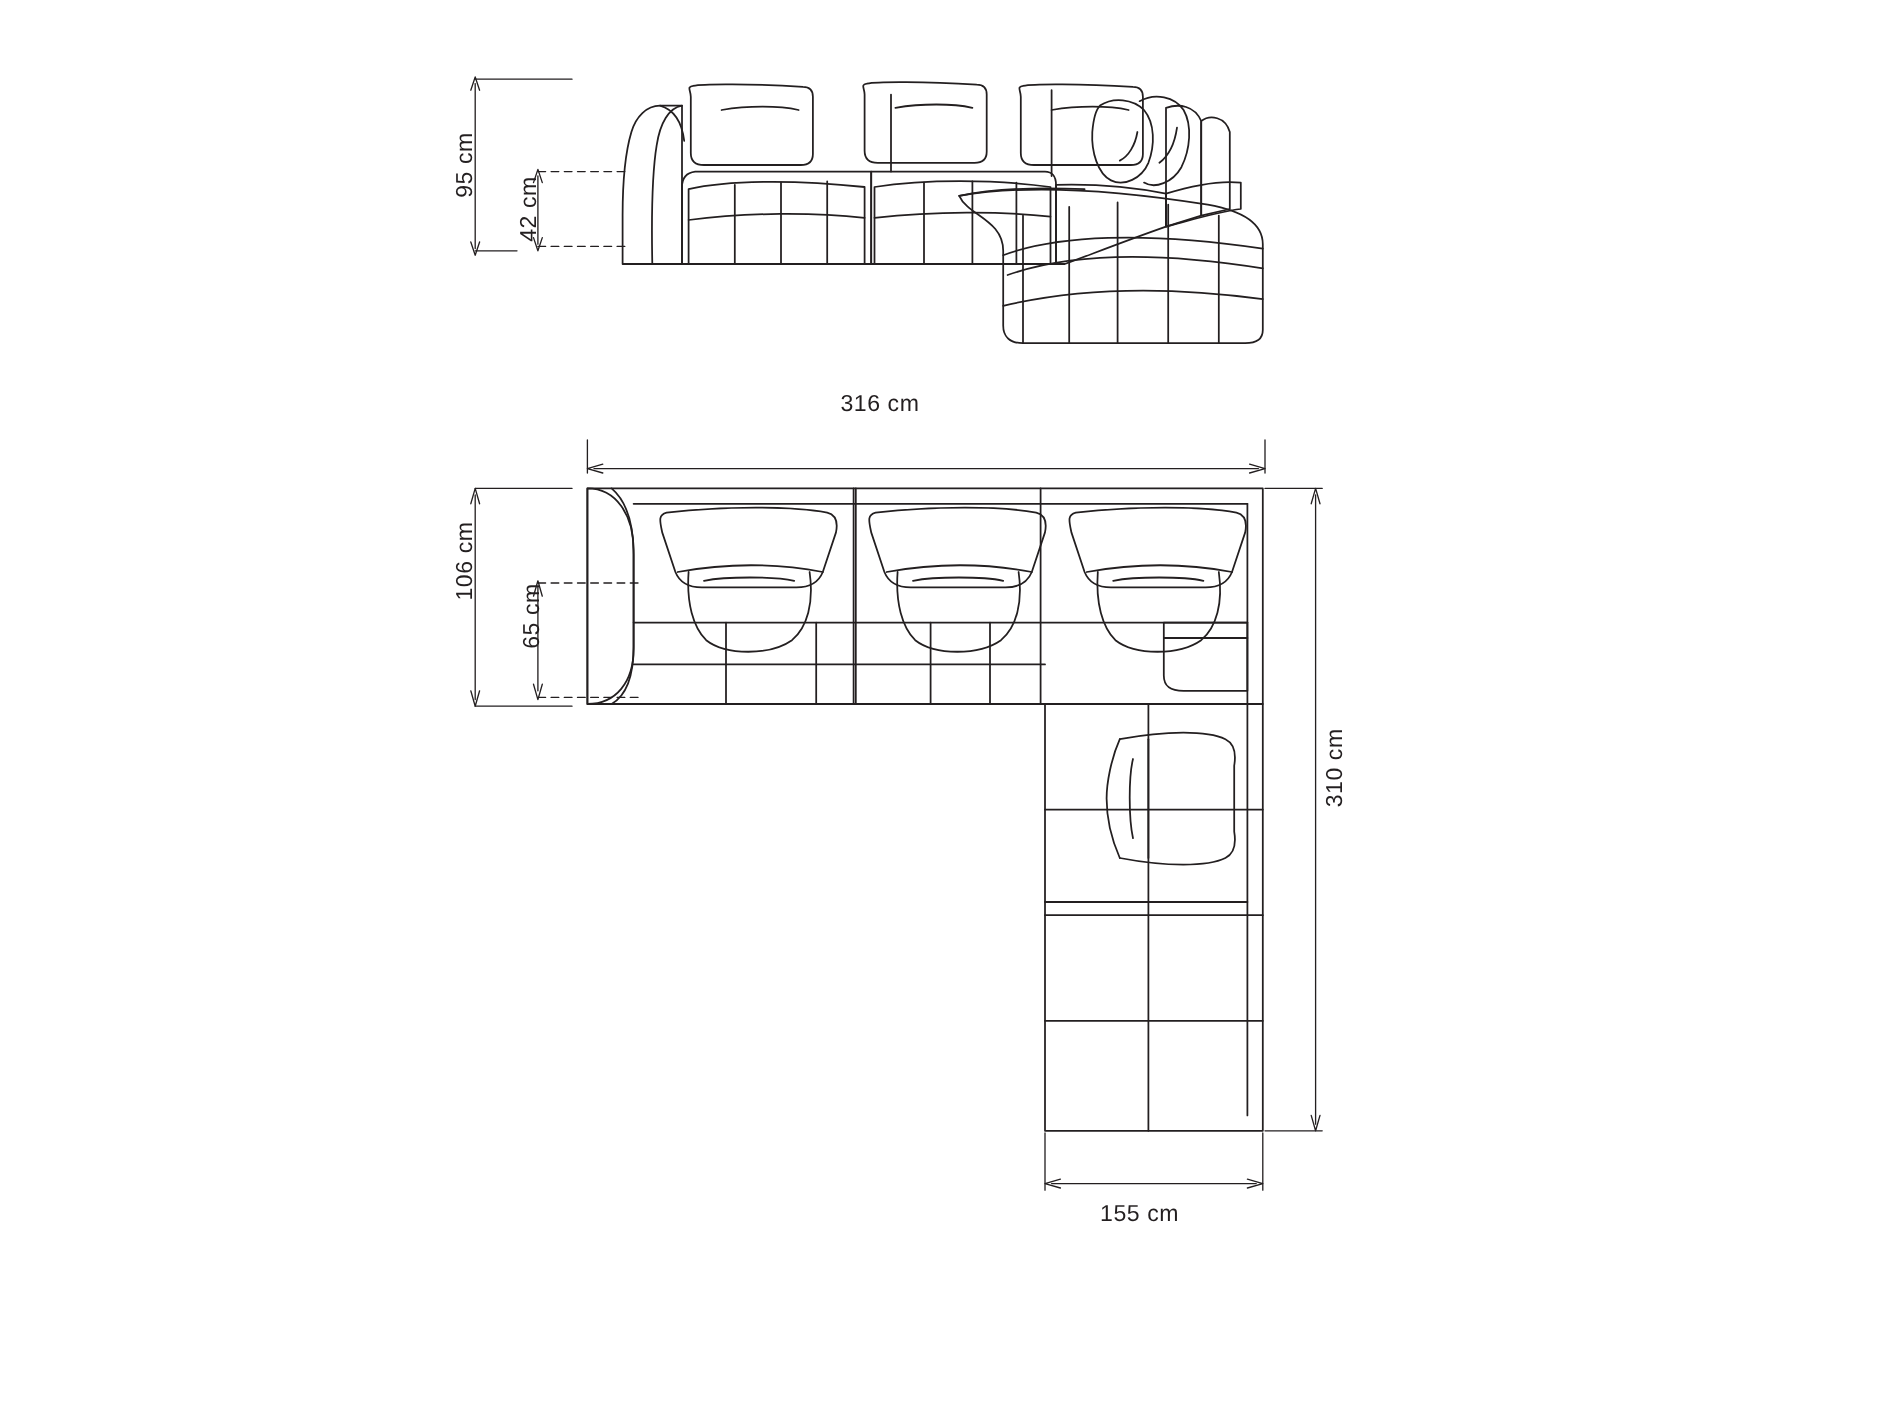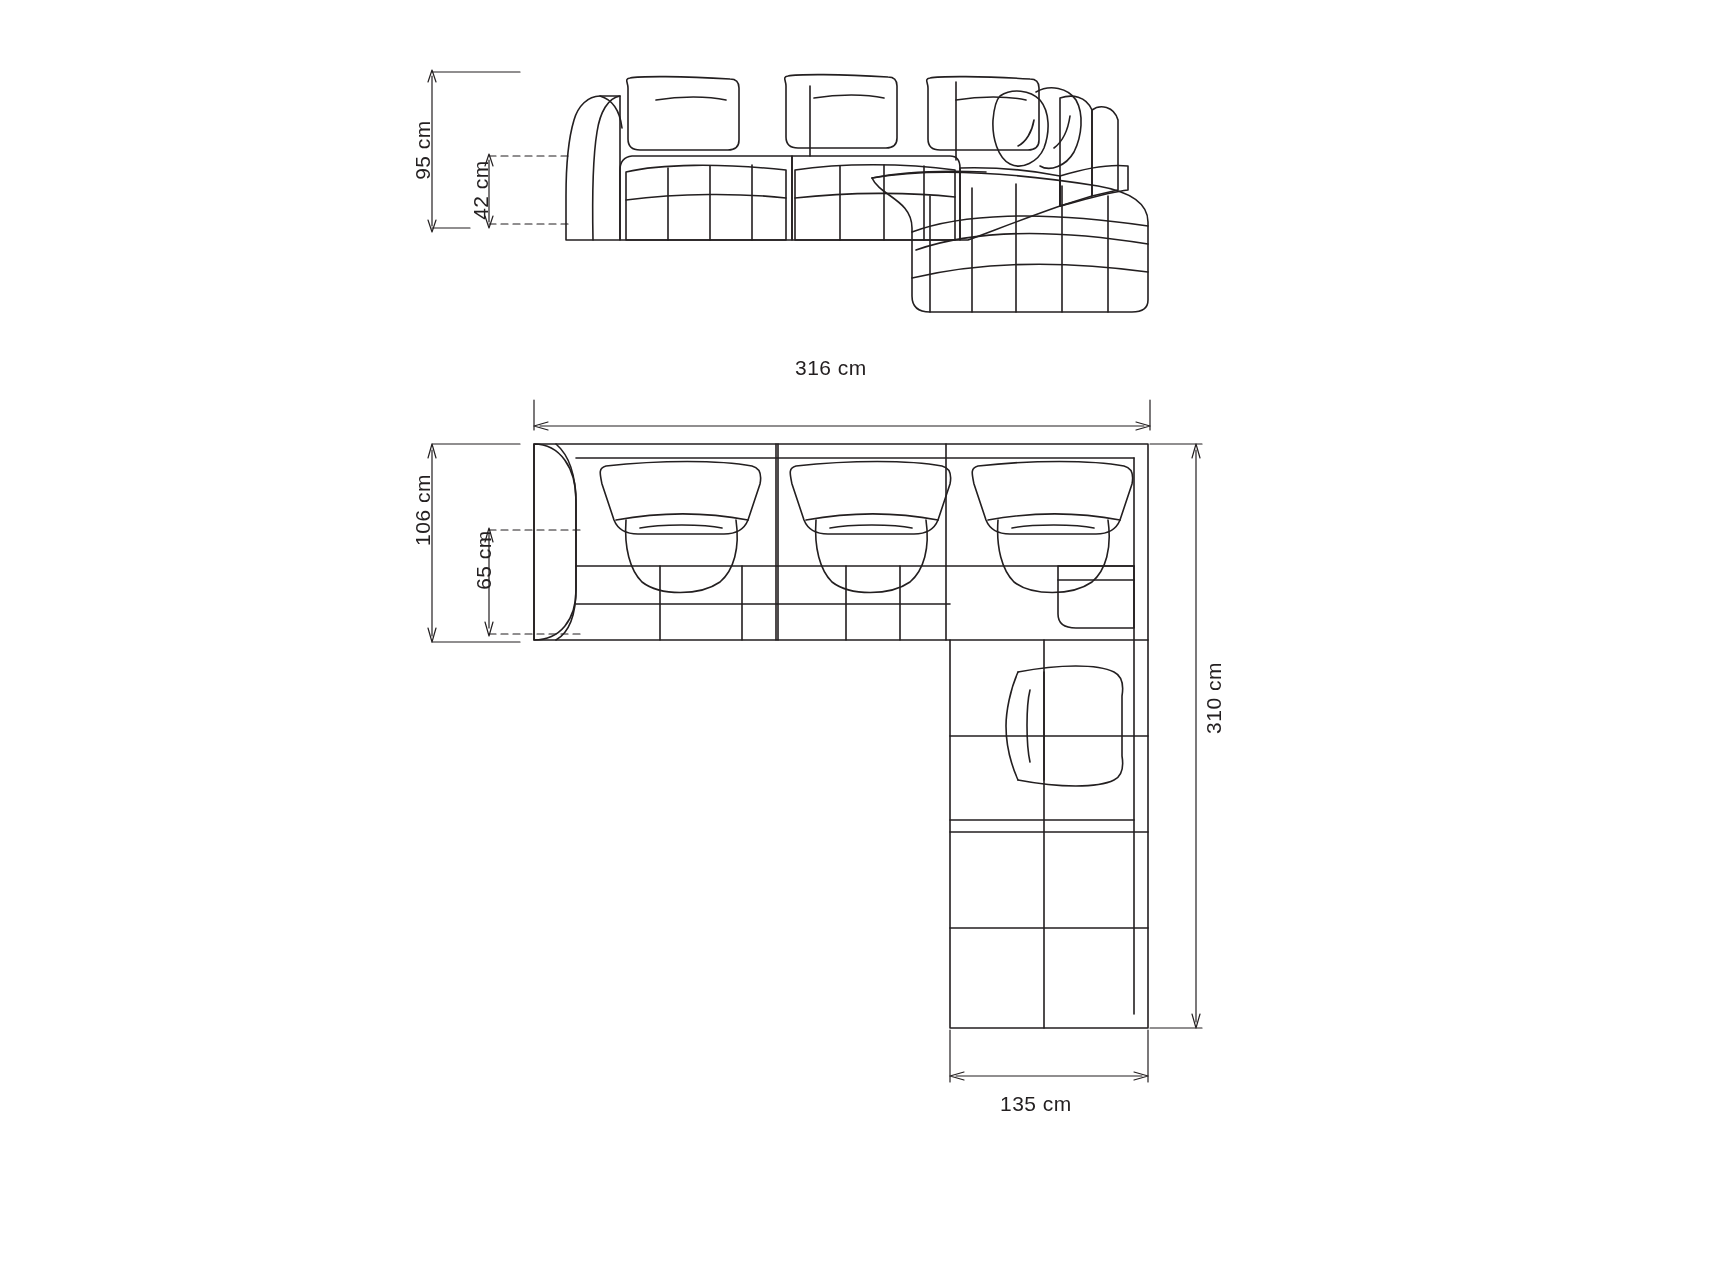--- a/index.html
+++ b/index.html
@@ -184,23 +184,23 @@
         <path d="M950 1030 L950 1082"></path>
         <path d="M1148 1030 L1148 1082"></path>
       </g>
     </g>
   </svg>
 
   <div class="dim-label rot" style="left:378px; top:138px; width:90px; text-align:center;">95 cm</div>
 
   <div class="dim-label rot" style="left:436px; top:178px; width:90px; text-align:center;">42 cm</div>
 
-  <div class="dim-label" style="left:795px; top:356px;text-align:right;">316 cm</div>
+  <div class="dim-label" style="left:764px; top:356px;text-align:right;">316 cm</div>
 
   <div class="dim-label rot" style="left:368px; top:498px; width:110px; text-align:center;">106 cm</div>
 
   <div class="dim-label rot" style="left:434px; top:548px; width:100px; text-align:center;">65 cm</div>
 
   <div class="dim-label rot" style="left:1159px; top:686px; width:110px; text-align:center;">310 cm</div>
 
-  <div class="dim-label" style="left:1000px; top:1092px;">135 cm</div>
+  <div class="dim-label" style="left:1000px; top:1092px;">155 cm</div>
 
 </div>
 
 </body></html>

